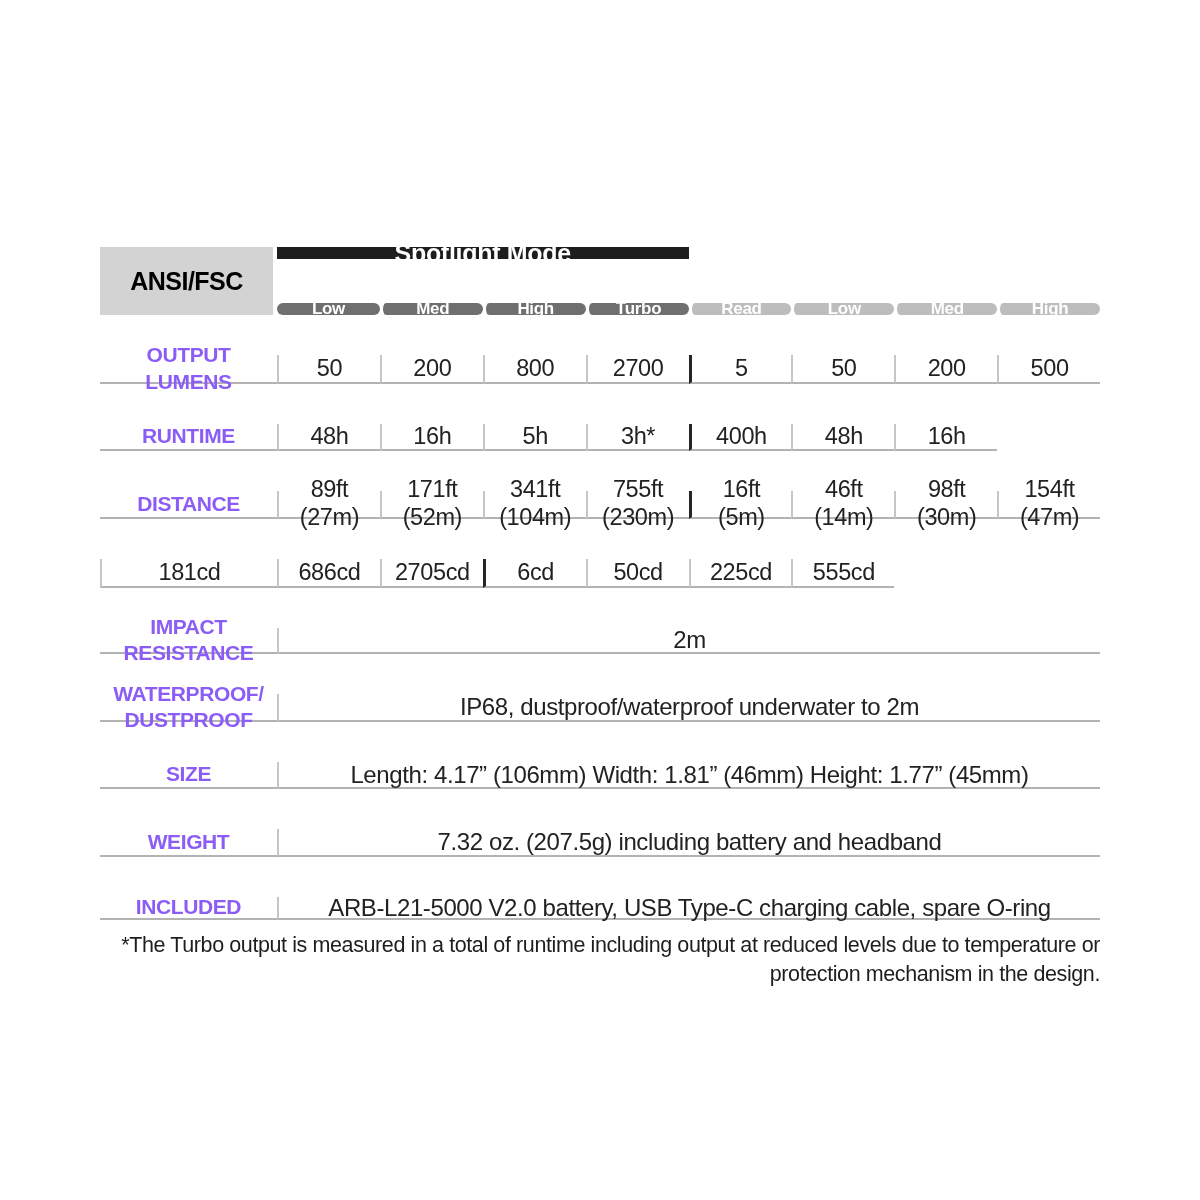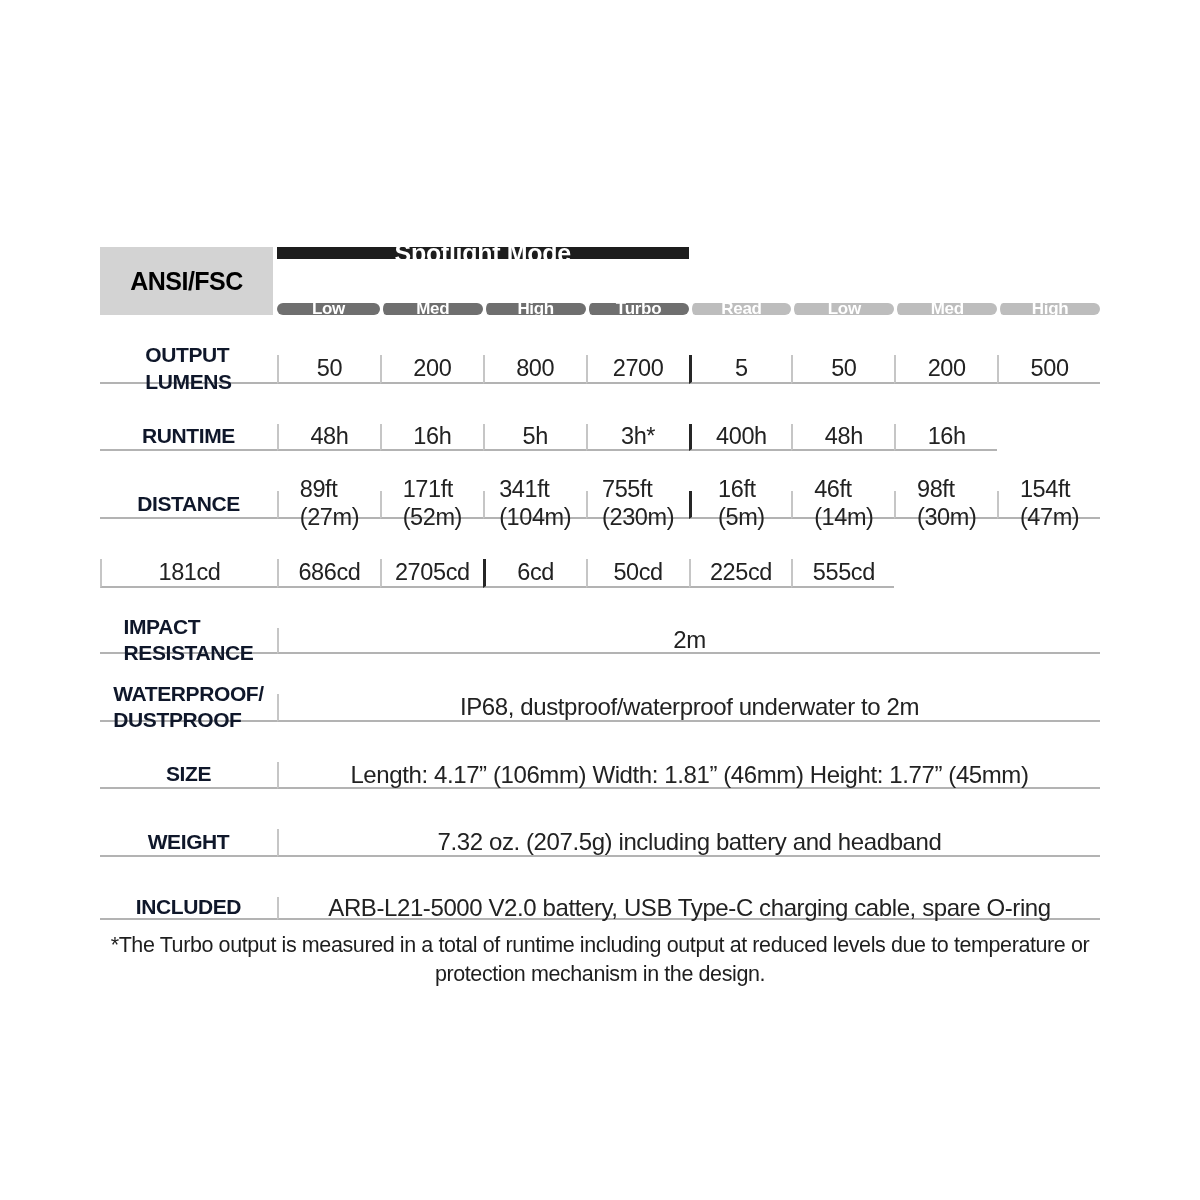--- a/index.html
+++ b/index.html
@@ -26,20 +26,21 @@
     display: grid;
     grid-template-columns: 177px repeat(8, 1fr);
     grid-template-rows: 56px 52px 69px 67px 68px 69px 66px 68px 67px 68px 63px;
     box-sizing: border-box;
   }
   .spec-table > div {
     box-sizing: border-box;
     display: flex;
     align-items: center;
     justify-content: center;
+    text-align: center;
     margin-top: 40px;
   }
   
   .corner-cell {
     grid-column: 1;
     grid-row: 1 / 3;
     background: #d3d3d3;
     border-right: 4px solid #ffffff;
     color: #000000;
     font-weight: bold;
@@ -64,21 +65,21 @@
     letter-spacing: -0.3px;
     border-left: 3px solid #ffffff;
     border-radius: 18px;
   }
   .sub-spot { background: #6f6f6f; }
   .sub-flood { background: #bdbdbd; }
   .sub-first { border-left: none; }
   
   .row-label {
     grid-column: 1;
-    color: #0f172a;
+    color: #8b5cf6;
     font-weight: bold;
     font-size: 21px;
     line-height: 1.25;
     letter-spacing: -0.4px;
     border-bottom: 2px solid #b3b3b3;
     white-space: pre-line;
   }
   .data-cell {
     color: #222222;
     font-size: 23.5px;
@@ -96,21 +97,21 @@
     letter-spacing: -0.4px;
     border-bottom: 2px solid #b3b3b3;
     border-left: 2px solid #c6c6c6;
   }
   
   .footnote {
     position: absolute;
     left: 100px;
     top: 931px;
     width: 1000px;
-    text-align: center;
+    text-align: right;
     color: #1e1e1e;
     font-size: 21.5px;
     letter-spacing: -0.4px;
     line-height: 1.33;
     display: block;
   }
 </style>
 </head>
 <body>
 

